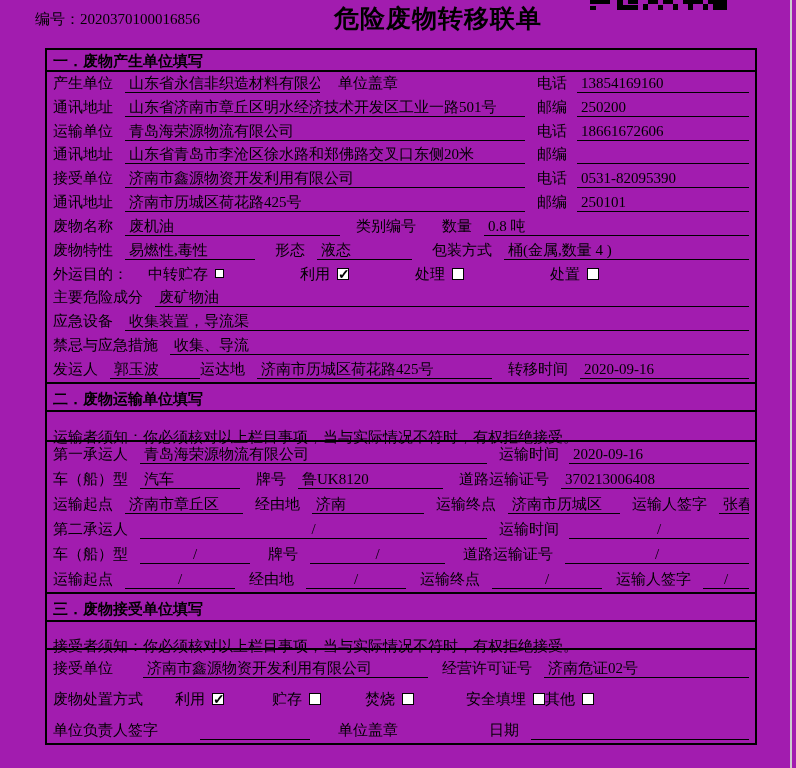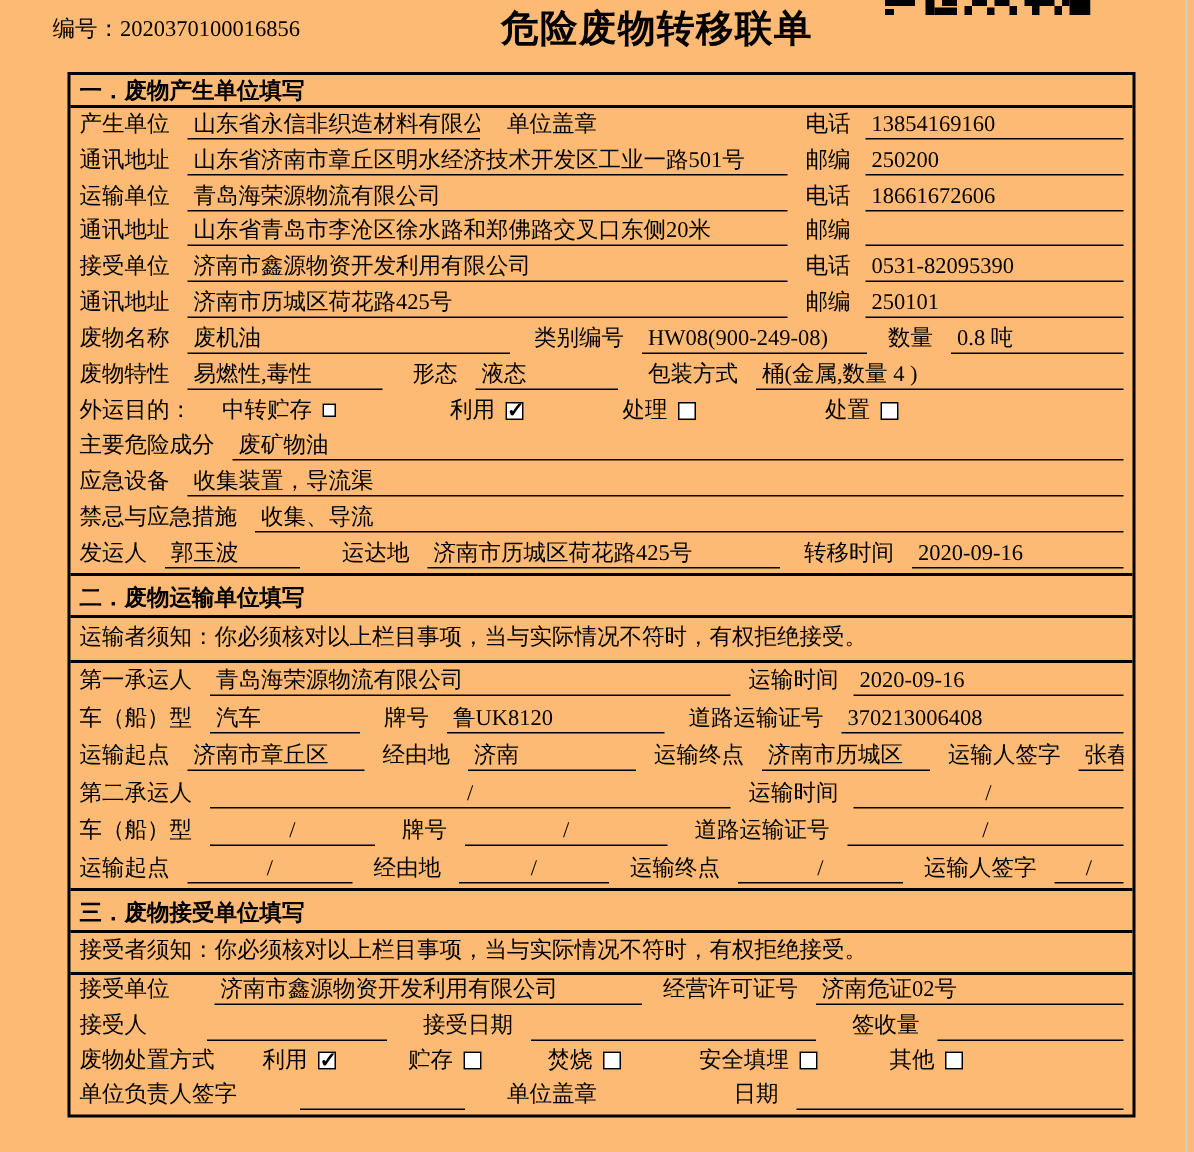--- a/index.html
+++ b/index.html
@@ -2,38 +2,38 @@
 <html><head>
 <meta charset="utf-8">
 <style>
   * { margin:0; padding:0; box-sizing:border-box; }
   html,body { background:#ffffff; }
   body {
     width:796px; height:768px; position:relative; overflow:hidden;
     font-family:"Liberation Serif","DejaVu Serif",serif;
     color:#000;
   }
-  .page { position:absolute; inset:0; background:#fdba74; }
+  .page { position:absolute; inset:0; background:#a21caf; }
 
   
   .serial { position:absolute; left:35px; top:10px; font-size:15px; white-space:nowrap; }
   .doc-title { position:absolute; left:120px; right:40px; top:2px; text-align:center;
     font-size:25px; font-weight:bold; letter-spacing:1px; }
   .qr { position:absolute; left:590px; top:0; width:137px; height:10px; }
   .edge-strip { position:absolute; left:790px; top:0; width:2px; height:768px; background:#cccccc; }
 
   
   .form { position:absolute; left:45px; top:48px; width:712px; height:697px;
     border:2px solid #000; display:flex; flex-direction:column; }
 
   .sec-h { height:22px; border-bottom:2px solid #000; font-weight:bold; font-size:15px;
     padding:1px 6px 0 6px; line-height:20px; }
   .sec-h.mid { border-top:2px solid #000; height:30px; line-height:26px; padding-top:2px; }
   .note { height:30px; border-bottom:2px solid #000; font-size:15px; line-height:27px;
-    padding:0 6px; white-space:nowrap; }
+    padding:12px 6px; white-space:nowrap; }
 
   .rows { display:flex; flex-direction:column; }
   .rows.s1 { height:310px; }
   .rows.s2 { height:150px; }
   .rows.s3 { height:93px; }
   .row { flex:1; display:flex; align-items:flex-end; padding:0 6px 3px 6px; }
 
   .lbl { font-size:15px; line-height:20px; white-space:nowrap; margin-right:12px; }
   .u { display:inline-block; height:20px; line-height:20px; font-size:15px;
     border-bottom:1px solid #000; padding:0 4px; white-space:nowrap; overflow:hidden; }
@@ -139,21 +139,20 @@
         <span class="rg">
           <span class="lbl">邮编</span>
           <span class="u">250101</span>
         </span>
       </div>
 
       <div class="row">
         <span class="lbl">废物名称</span>
         <span class="u" style="width:215px">废机油</span>
         <span class="lbl" style="margin-left:16px">类别编号</span>
-        <span class="u" style="width:150px">HW08(900-249-08)</span>
         <span class="lbl" style="margin-left:14px">数量</span>
         <span class="u fill">0.8 吨</span>
       </div>
 
       <div class="row">
         <span class="lbl">废物特性</span>
         <span class="u" style="width:130px">易燃性,毒性</span>
         <span class="lbl" style="margin-left:20px">形态</span>
         <span class="u" style="width:95px">液态</span>
         <span class="lbl" style="margin-left:20px">包装方式</span>
@@ -191,21 +190,21 @@
       </div>
 
       <div class="row">
         <span class="lbl">禁忌与应急措施</span>
         <span class="u fill">收集、导流</span>
       </div>
 
       <div class="row">
         <span class="lbl">发运人</span>
         <span class="u" style="width:90px">郭玉波</span>
-        <span class="lbl" style="margin-left:28px">运达地</span>
+        <span class="lbl" style="">运达地</span>
         <span class="u" style="width:235px">济南市历城区荷花路425号</span>
         <span class="lbl" style="margin-left:16px">转移时间</span>
         <span class="u fill">2020-09-16</span>
       </div>
     </div>
 
     <div class="sec-h mid">二．废物运输单位填写</div>
     <div class="note">运输者须知：你必须核对以上栏目事项，当与实际情况不符时，有权拒绝接受。</div>
     <div class="rows s2">
 
@@ -272,48 +271,40 @@
     <div class="note" style="height:28px;line-height:25px">接受者须知：你必须核对以上栏目事项，当与实际情况不符时，有权拒绝接受。</div>
     <div class="rows s3">
 
       <div class="row">
         <span class="lbl">接受单位</span>
         <span class="u" style="width:285px;margin-left:18px">济南市鑫源物资开发利用有限公司</span>
         <span class="lbl" style="margin-left:14px">经营许可证号</span>
         <span class="u fill">济南危证02号</span>
       </div>
 
-      <div class="row">
-        <span class="lbl">接受人</span>
-        <span class="u" style="width:120px;margin-left:28px"></span>
-        <span class="lbl" style="margin-left:24px">接受日期</span>
-        <span class="u" style="width:190px"></span>
-        <span class="lbl" style="margin-left:24px">签收量</span>
-        <span class="u fill"></span>
-      </div>
 
       <div class="row">
         <span class="lbl">废物处置方式</span>
         <span class="opt" style="margin-left:20px">
           <span class="lbl">利用</span>
           <span class="cb checked"></span>
         </span>
         <span class="opt" style="margin-left:48px">
           <span class="lbl">贮存</span>
           <span class="cb"></span>
         </span>
         <span class="opt" style="margin-left:44px">
           <span class="lbl">焚烧</span>
           <span class="cb"></span>
         </span>
         <span class="opt" style="margin-left:52px">
           <span class="lbl">安全填埋</span>
           <span class="cb"></span>
         </span>
-        <span class="opt" style="margin-left:48px">
+        <span class="opt" style="">
           <span class="lbl">其他</span>
           <span class="cb"></span>
         </span>
       </div>
 
       <div class="row">
         <span class="lbl">单位负责人签字</span>
         <span class="u" style="width:110px;margin-left:30px"></span>
         <span class="lbl" style="margin-left:28px">单位盖章</span>
         <span class="lbl" style="margin-left:auto">日期</span>

